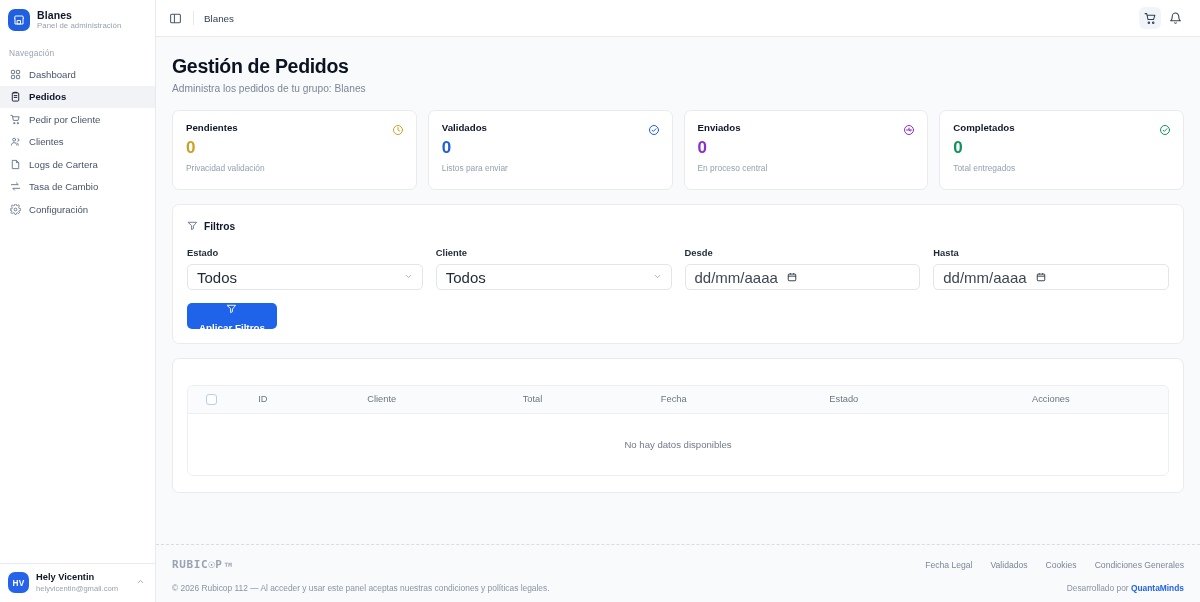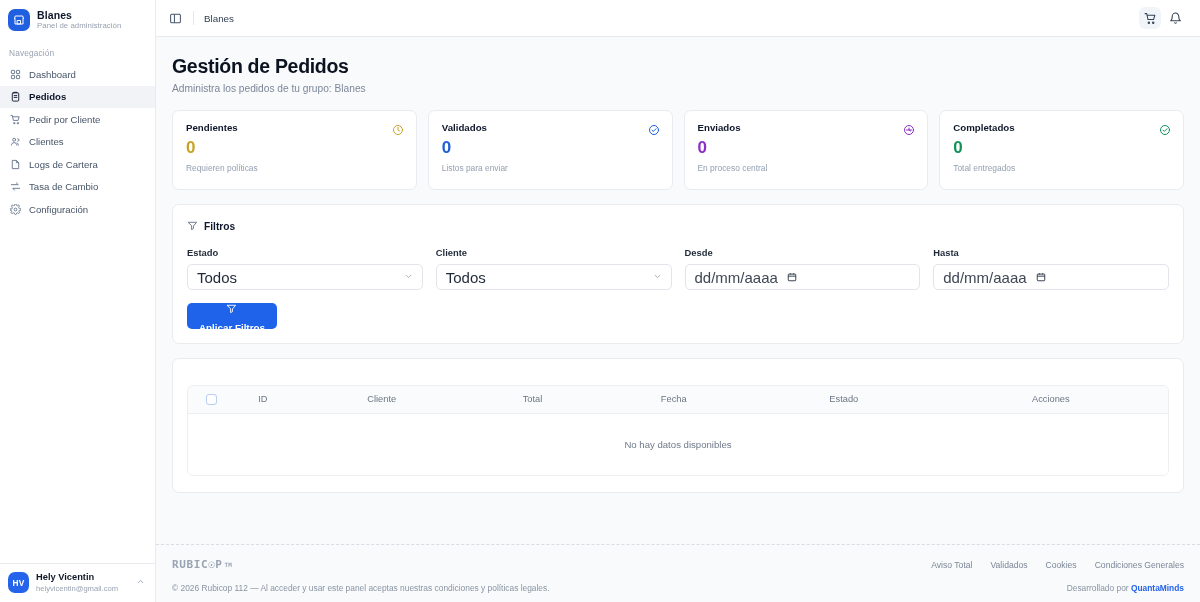--- a/index.html
+++ b/index.html
@@ -308,21 +308,21 @@
           <div class="stat-head">
             <span class="stat-title">Pendientes</span>
             <span class="stat-icon">
               <svg width="12" height="12" viewBox="0 0 24 24" fill="none" stroke="#c9a227" stroke-width="2" stroke-linecap="round">
                   <circle cx="12" cy="12" r="9"></circle>
                   <path d="M12 7v5l3 2"></path>
                 </svg>
             </span>
           </div>
           <div class="stat-value" style="color:#c9a227">0</div>
-          <div class="stat-foot">Requieren políticas</div>
+          <div class="stat-foot">Privacidad validación</div>
         </div>
 
         <div class="stat">
           <div class="stat-head">
             <span class="stat-title">Validados</span>
             <span class="stat-icon">
               <svg width="12" height="12" viewBox="0 0 24 24" fill="none" stroke="#1e5fd9" stroke-width="2" stroke-linecap="round" stroke-linejoin="round">
                   <circle cx="12" cy="12" r="9"></circle>
                   <path d="M8 12.3l2.6 2.6L16 9.5"></path>
                 </svg>
@@ -469,21 +469,21 @@
 
     <footer class="footer">
       <div class="footer-top">
         <div class="rubicop">
           <span>RUBIC</span>
             <span class="o">☉</span>
             <span>P</span>
             <span class="tm">TM</span>
         </div>
         <nav class="footer-links">
-          <a>Aviso Total</a>
+          <a>Fecha Legal</a>
           <a>Validados</a>
           <a>Cookies</a>
           <a>Condiciones Generales</a>
         </nav>
       </div>
       <div class="footer-bottom">
         <span class="copyright">© 2026 Rubicop 112 — Al acceder y usar este panel aceptas nuestras condiciones y políticas legales.</span>
         <span class="devby">
           <span>Desarrollado por </span><b>QuantaMinds</b>
         </span>

